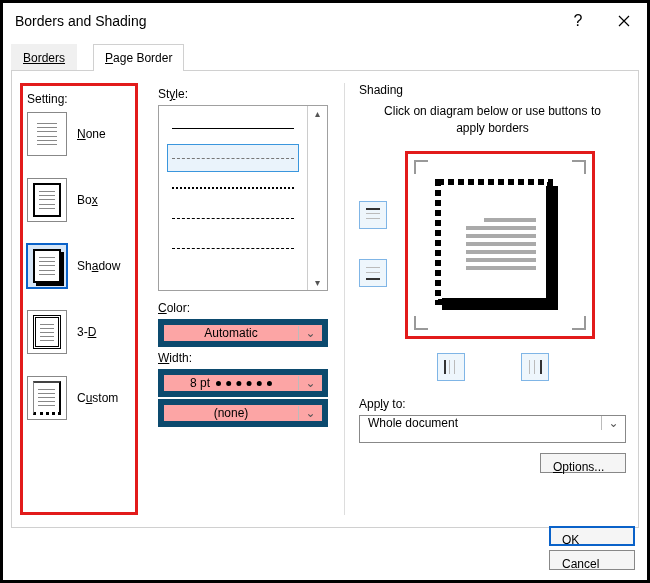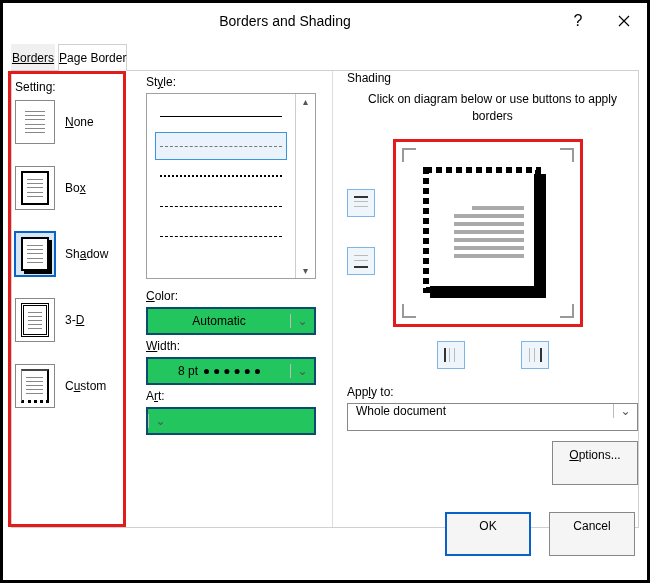--- a/index.html
+++ b/index.html
@@ -1,43 +1,43 @@
 <!DOCTYPE html>
 <html><head>
 <meta charset="utf-8">
 <style>
 * { box-sizing: border-box; font-family: "Segoe UI", Tahoma, sans-serif; font-size: 12px; }
 body { margin: 0; padding: 0; background: #fff; }
 .dialog { width: 650px; height: 583px; border: 3px solid #000; background: #fff; position: relative; }
-.titlebar { height: 36px; background: #fff; display: flex; align-items: center; padding: 0 0 0 12px; border-bottom: 0; text-align: center; }
+.titlebar { height: 36px; background: #fff; display: flex; align-items: center; padding: 0 0 0 12px; border-bottom: 0; }
 .titlebar .title { flex: 1; font-size: 14px; }
 .titlebar .btn { width: 46px; height: 36px; display: flex; align-items: center; justify-content: center; font-size: 16px; }
 .tabs { display: flex; padding: 0 8px; margin-top: 4px; }
-.tab { padding: 6px 0; border: 1px solid transparent; border-bottom: none; position: relative; top: 1px; background: #f0f0f0; margin-right: 3px; }
+.tab { padding: 6px 11px; border: 1px solid transparent; border-bottom: none; position: relative; top: 1px; background: #f0f0f0; margin-right: 16px; }
 .tab.active { background: #fff; border-color: #d0d0d0; z-index: 3; }
 .tab .u { text-decoration: underline; }
-.body { border: 1px solid #d0d0d0; margin: 0 8px 8px 8px; display: flex; gap: 16px; height: 458px; position: relative; }
+.body { border: 1px solid #d0d0d0; margin: 0 8px 8px 8px; padding: 12px; display: flex; gap: 16px; height: 458px; position: relative; }
 .col-setting { width: 118px; border: 3px solid #e21b1b; padding: 6px 4px 6px 4px; position: relative; left: -4px; }
 .group-label { margin-bottom: 6px; }
 .set-item { display: flex; align-items: center; margin: 6px 0 22px 0; gap: 10px; cursor: pointer; }
 .set-icon { width: 40px; height: 44px; border: 1px solid #888; background: #fff; position: relative; display: flex; align-items: center; justify-content: center; flex-shrink: 0; }
 .set-icon.selected { outline: 2px solid #0a62c9; outline-offset: -1px; background: #d6e6f7; }
 .docthumb { width: 28px; height: 34px; background: #fff; border: 1px solid #333; position: relative; }
 .docthumb .lines { position: absolute; inset: 4px; display: flex; flex-direction: column; justify-content: space-around; }
 .docthumb .lines span { height: 1px; background: #888; display: block; }
 .set-item .lbl .u { text-decoration: underline; }
 .col-style { width: 170px; }
 .style-list { border: 1px solid #a0a0a0; height: 186px; position: relative; display: flex; margin-bottom: 10px; }
 .style-list .items { flex: 1; padding: 6px 8px; }
 .style-row { height: 28px; display: flex; align-items: center; border: 1px solid transparent; padding: 0 4px; margin: 2px 0; }
 .style-row.selected { border: 1px solid #3a96dd; background: #eaf3fb; }
 .style-line { width: 100%; }
 .scroll { width: 20px; border-left: 1px solid #ccc; position: relative; display: flex; flex-direction: column; justify-content: space-between; align-items: center; padding: 2px 0; }
 .scroll .arrow { font-size: 10px; color: #555; }
-.combo { height: 28px; border: 2px solid #0c4a6e; background: #22c55e; display: flex; align-items: center; margin-bottom: 2px; position: relative; }
+.combo { height: 28px; border: 6px solid #0c4a6e; background: #fca5a5; display: flex; align-items: center; margin-bottom: 2px; position: relative; }
 .combo .val { flex: 1; text-align: center; padding: 0 6px; display: flex; align-items: center; justify-content: center; gap: 6px; }
 .combo .drop { width: 24px; border-left: 1px solid #bbb; display: flex; align-items: center; justify-content: center; color: #555; }
 .field-label { margin: 4px 0; }
 .col-preview { flex: 1; border-left: 1px solid #ddd; padding-left: 14px; position: relative; }
 .preview-hint { text-align: center; margin: 4px 14px 8px; line-height: 1.4; }
 .preview-stage { position: relative; height: 200px; }
 .side-btns-v { position: absolute; left: 0; top: 56px; display: flex; flex-direction: column; gap: 30px; }
 .side-btns-h { display: flex; justify-content: center; gap: 56px; margin-top: 8px; }
 .mini { width: 28px; height: 28px; border: 1px solid #7fb5e6; background: #eef6fc; display: flex; align-items: center; justify-content: center; }
 .mini svg { display: block; }
@@ -50,23 +50,23 @@
 .page-prev { position: absolute; left: 26px; top: 24px; width: 128px; height: 136px; }
 .dashbox { width: 100%; height: 100%; position: relative; }
 .paragraph { position: absolute; left: 32px; top: 36px; width: 70px; }
 .paragraph div { height: 4px; background: #aaa; margin: 4px 0; }
 .paragraph div:first-child { width: 52px; margin-left: 18px; }
 .apply-field { margin-top: 16px; }
 .apply-combo { height: 28px; border: 1px solid #888; display: flex; align-items: flex-start; margin-top: 4px; }
 .apply-combo .val2 { flex: 1; padding: 0 8px; }
 .apply-combo .drop { width: 24px; border-left: 1px solid #bbb; display: flex; align-items: center; justify-content: center; color: #555; }
 .options-row { text-align: right; margin-top: 10px; }
-.btn-std { display: inline-block; min-width: 86px; height: 44px; border: 1px solid #888; background: #f5f5f5; text-align: center; line-height: 26px; padding: 0 12px; }
+.btn-std { display: inline-block; min-width: 86px; height: 20px; border: 1px solid #888; background: #f5f5f5; text-align: left; line-height: 26px; padding: 0 12px; }
 .btn-std.default { border: 1px solid #0a62c9; outline: 1px solid #0a62c9; outline-offset: -2px; }
-.footer-btns { position: absolute; right: 12px; bottom: 24px; display: flex; gap: 18px; }
+.footer-btns { position: absolute; right: 12px; bottom: 10px; display: flex; gap: 4px; flex-direction: column; }
 .u { text-decoration: underline; }
 </style>
 </head>
 <body>
 
 <div class="dialog">
 
   <div class="titlebar">
     <div class="title">Borders and Shading</div>
     <div class="btn">?</div>
@@ -198,22 +198,22 @@
 
       <div class="field-label"><span class="u">W</span>idth:</div>
       <div class="combo">
         <div class="val">
           <span>8 pt</span>
           <span style="display:inline-block;width:56px;border-top:5px dotted #000"></span>
         </div>
         <div class="drop">⌄</div>
       </div>
 
-      <div class="field-label">A<span class="u">r</span>t:</div>
       <div class="combo">
+        <div class="val">(none)</div>
         <div class="drop">⌄</div>
       </div>
     </div>
 
     <div class="col-preview">
       <div class="group-label">Shading</div>
       <div class="preview-hint">Click on diagram below or use buttons to apply borders</div>
 
       <div class="preview-stage">
         <div class="side-btns-v">

